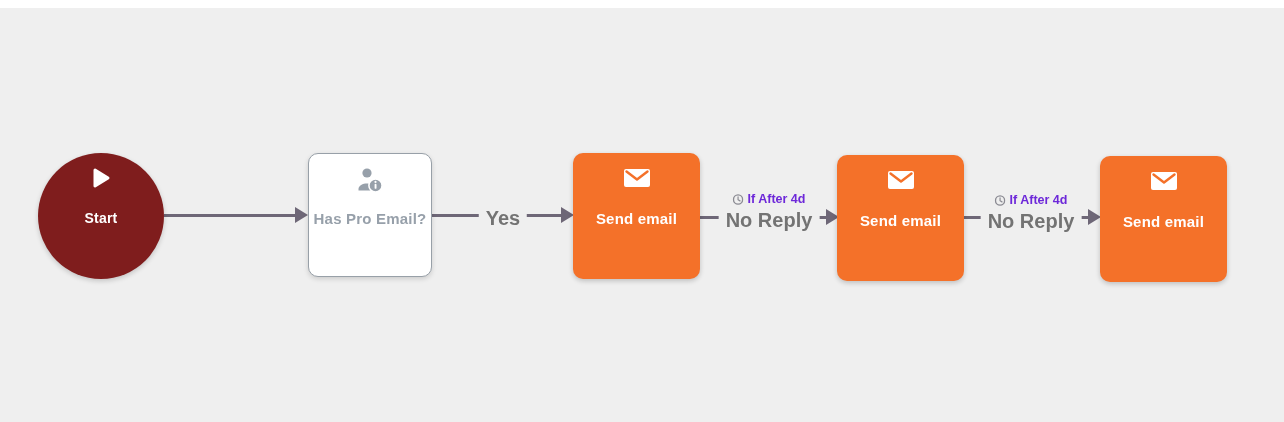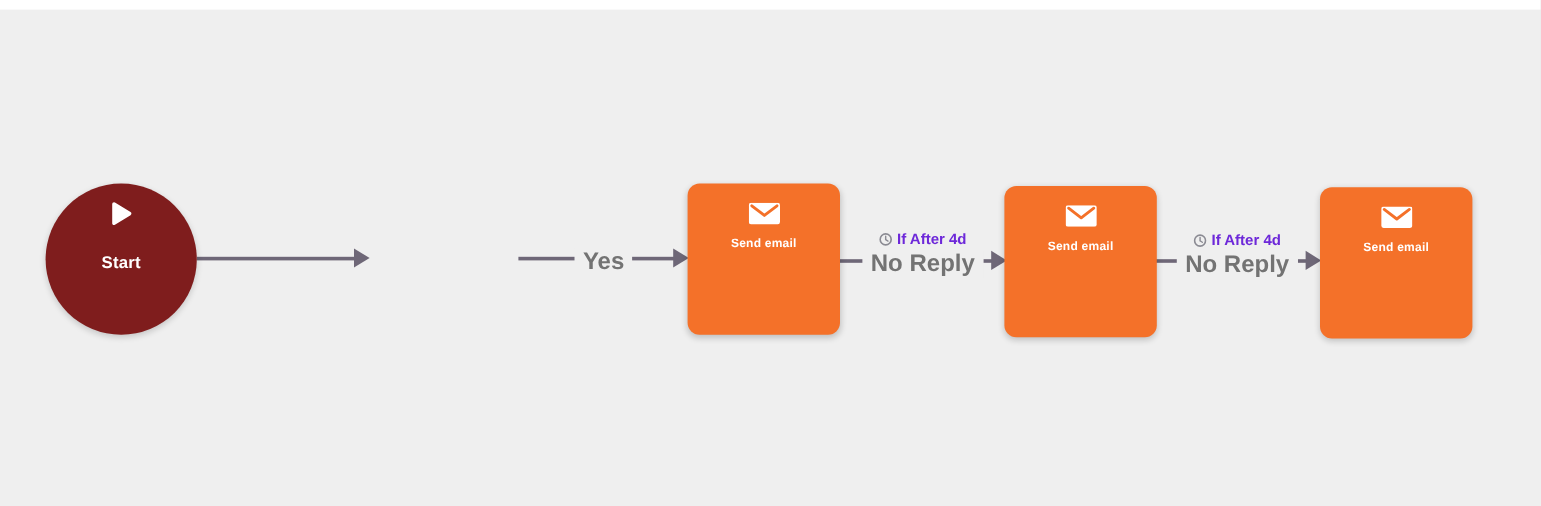--- a/index.html
+++ b/index.html
@@ -63,23 +63,23 @@
   }
 
   .email-node {
     width: 127px; height: 126px;
     background: #F47129;
     border-radius: 10px;
     box-shadow: 0 2px 5px rgba(0,0,0,0.2);
   }
   .email-node .node-icon { margin-top: 16px; height: 18px; }
   .email-node .node-label {
-    margin-top: 11px;
+    margin-top: 23px;
     color: #FFFFFF;
-    font-size: 10px;
+    font-size: 15px;
     font-weight: 700;
     letter-spacing: 0.2px;
   }
   #email-node-1 { left: 573px; top: 153px; }
   #email-node-2 { left: 837px; top: 155px; }
   #email-node-3 { left: 1100px; top: 156px; }
 
   
   .edge-line {
     position: absolute;
@@ -156,20 +156,32 @@
 
   <div class="node start-node">
     <div class="node-icon">
       <svg width="20" height="22" viewBox="0 0 20 22">
         <path d="M4 3 L17 11 L4 19 Z" fill="#FFFFFF" stroke="#FFFFFF" stroke-width="3" stroke-linejoin="round"></path>
       </svg>
     </div>
     <div class="node-label">Start</div>
   </div>
 
+  <div class="node condition-node">
+    <div class="node-icon">
+      <svg width="32" height="32" viewBox="0 0 32 32">
+        <circle cx="13" cy="8" r="4.6" fill="#97A0AA"></circle>
+        <path d="M4.5 24 C4.5 16.5 21.5 16.5 21.5 24 L21.5 25.5 L4.5 25.5 Z" fill="#97A0AA"></path>
+        <circle cx="21.5" cy="20.5" r="6.6" fill="#97A0AA" stroke="#FFFFFF" stroke-width="1.6"></circle>
+        <rect x="20.6" y="18.8" width="1.9" height="5" rx="0.9" fill="#FFFFFF"></rect>
+        <circle cx="21.5" cy="16.9" r="1.1" fill="#FFFFFF"></circle>
+      </svg>
+    </div>
+    <div class="node-label">Has Pro Email?</div>
+  </div>
 
   <div class="node email-node" id="email-node-1">
     <div class="node-icon">
       <svg width="26" height="18" viewBox="0 0 26 18">
         <rect x="0" y="0" width="26" height="18" rx="2" fill="#FFFFFF"></rect>
         <path d="M2.5 2.5 L13 10.5 L23.5 2.5" fill="none" stroke="#F47129" stroke-width="2.4" stroke-linecap="round" stroke-linejoin="round"></path>
       </svg>
     </div>
     <div class="node-label">Send email</div>
   </div>

